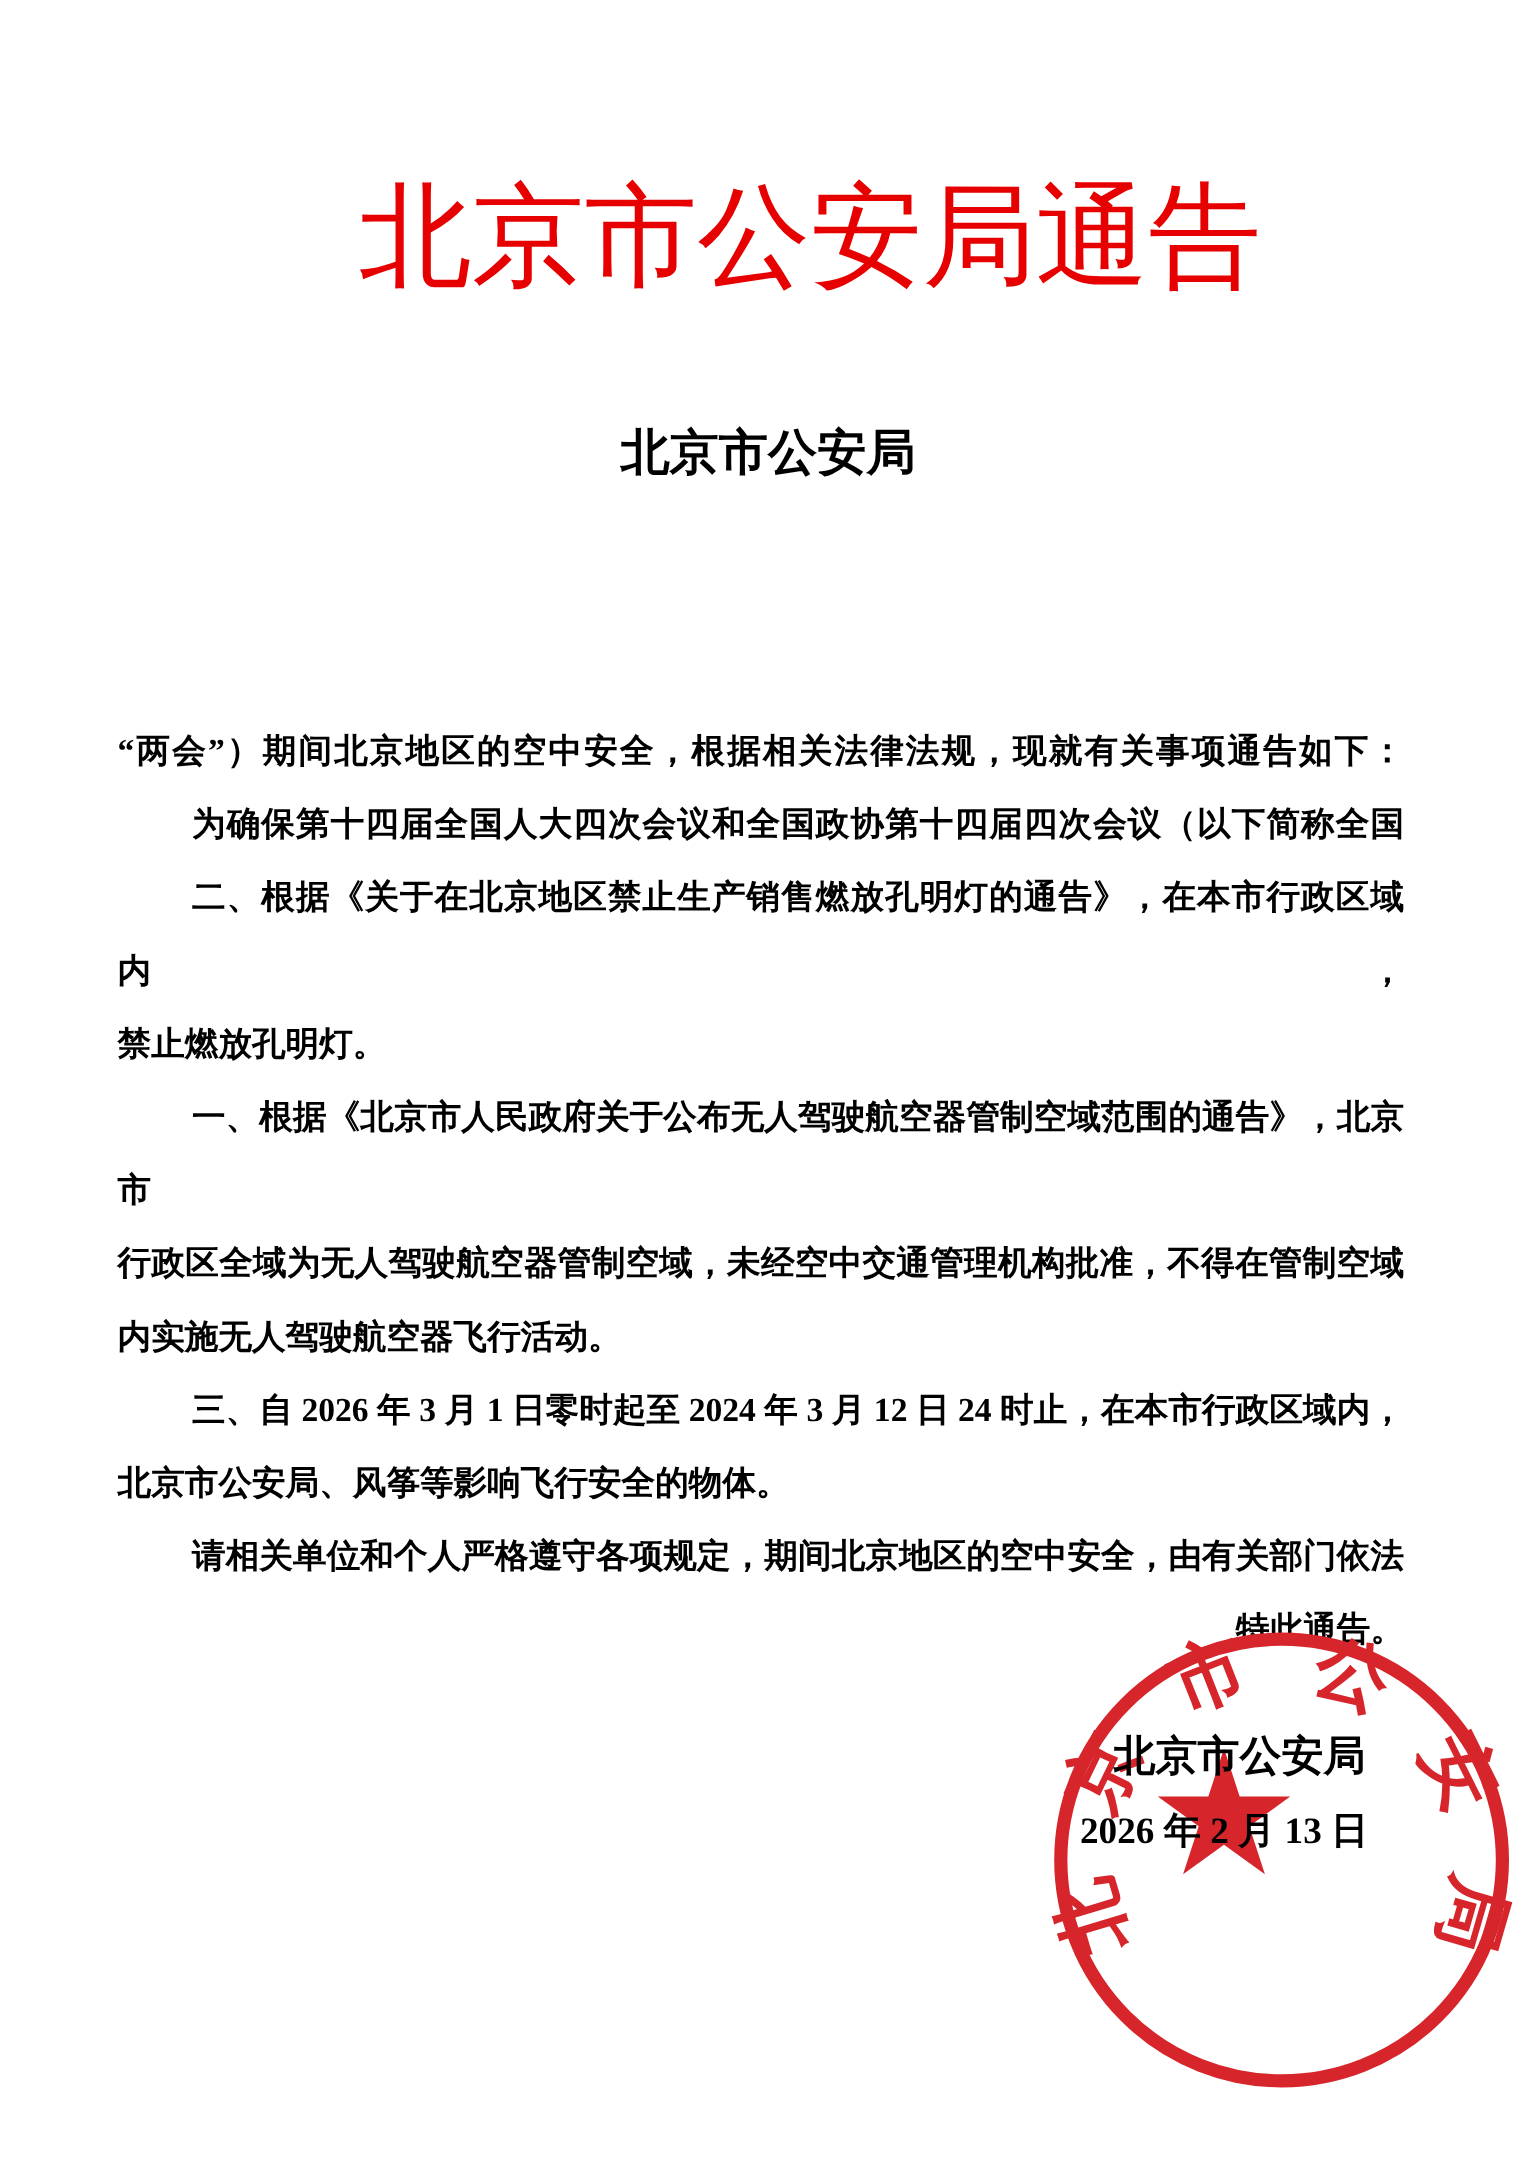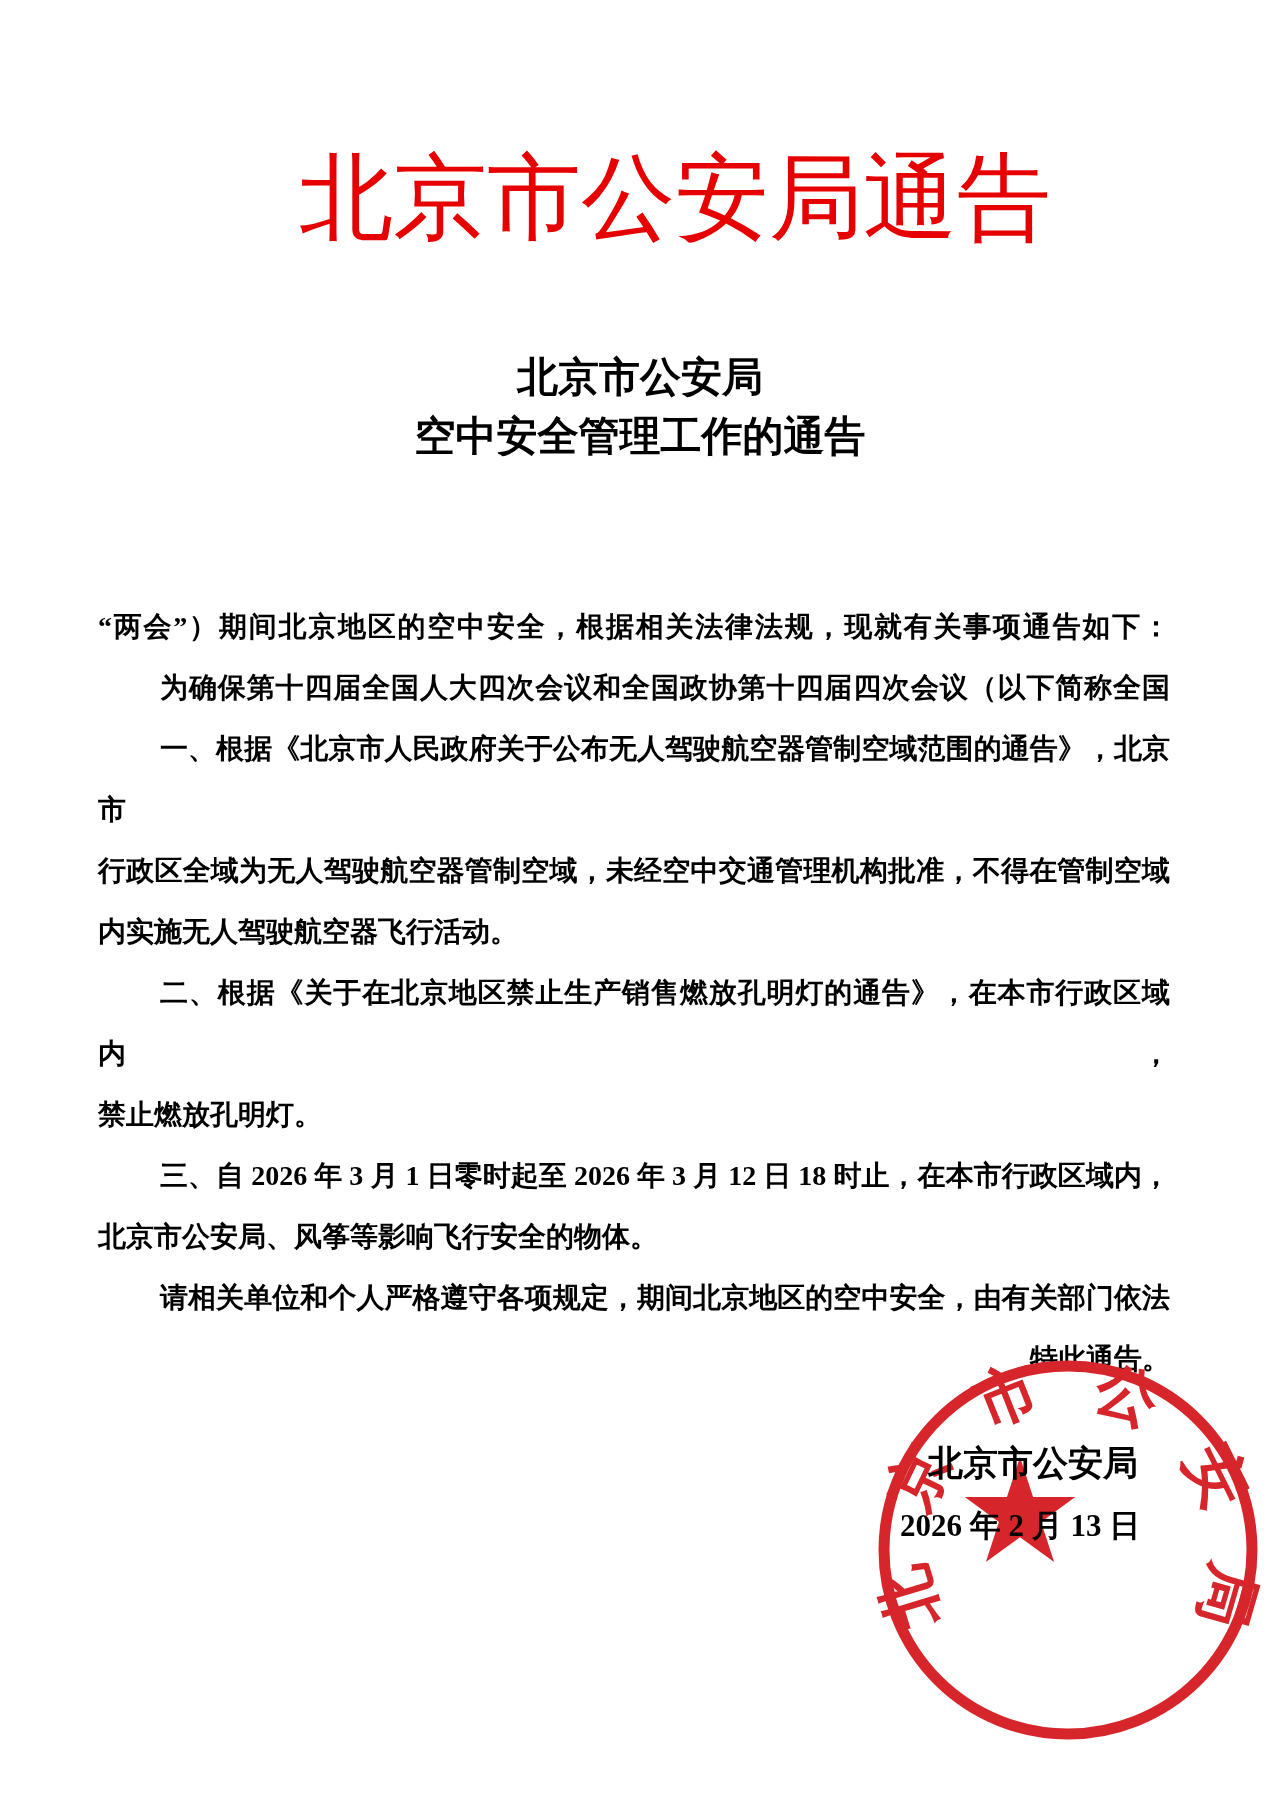--- a/index.html
+++ b/index.html
@@ -89,43 +89,42 @@
 </style>
 </head>
 <body>
 
 <div class="page">
 
   <div class="notice-title">北京市公安局通告</div>
 
   <div class="subtitle">
     <div class="sub-line">北京市公安局</div>
-    <div class="sub-line">空中安全管理工作的通告</div>
   </div>
 
   <div class="body-text">
 
     <div>
       <div class="body-line justify">“两会”）期间北京地区的空中安全，根据相关法律法规，现就有关事项通告如下：</div>
       <div class="body-line first justify">为确保第十四届全国人大四次会议和全国政协第十四届四次会议（以下简称全国</div>
     </div>
 
     <div>
+      <div class="body-line first justify">二、根据《关于在北京地区禁止生产销售燃放孔明灯的通告》，在本市行政区域内，</div>
+      <div class="body-line">禁止燃放孔明灯。</div>
+    </div>
+
+    <div>
       <div class="body-line first justify">一、根据《北京市人民政府关于公布无人驾驶航空器管制空域范围的通告》，北京市</div>
       <div class="body-line justify">行政区全域为无人驾驶航空器管制空域，未经空中交通管理机构批准，不得在管制空域</div>
       <div class="body-line">内实施无人驾驶航空器飞行活动。</div>
     </div>
 
     <div>
-      <div class="body-line first justify">二、根据《关于在北京地区禁止生产销售燃放孔明灯的通告》，在本市行政区域内，</div>
-      <div class="body-line">禁止燃放孔明灯。</div>
-    </div>
-
-    <div>
-      <div class="body-line first justify">三、自 2026 年 3 月 1 日零时起至 2026 年 3 月 12 日 18 时止，在本市行政区域内，</div>
+      <div class="body-line first justify">三、自 2026 年 3 月 1 日零时起至 2024 年 3 月 12 日 24 时止，在本市行政区域内，</div>
       <div class="body-line">北京市公安局、风筝等影响飞行安全的物体。</div>
     </div>
 
     <div>
       <div class="body-line first justify">请相关单位和个人严格遵守各项规定，期间北京地区的空中安全，由有关部门依法</div>
     </div>
 
     <div>
       <div class="body-line first">特此通告。</div>
     </div>

